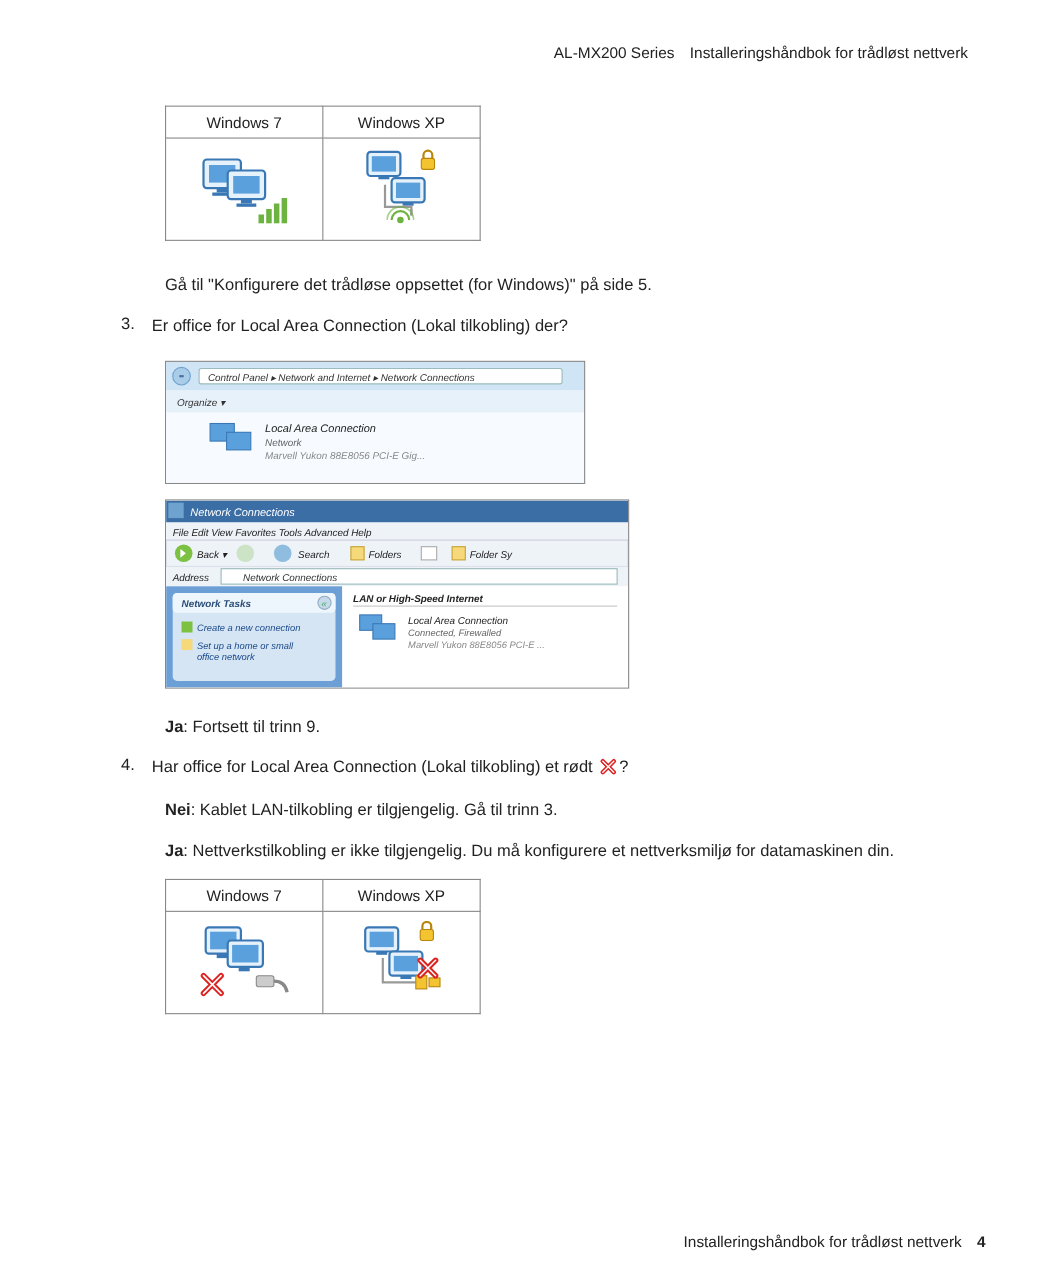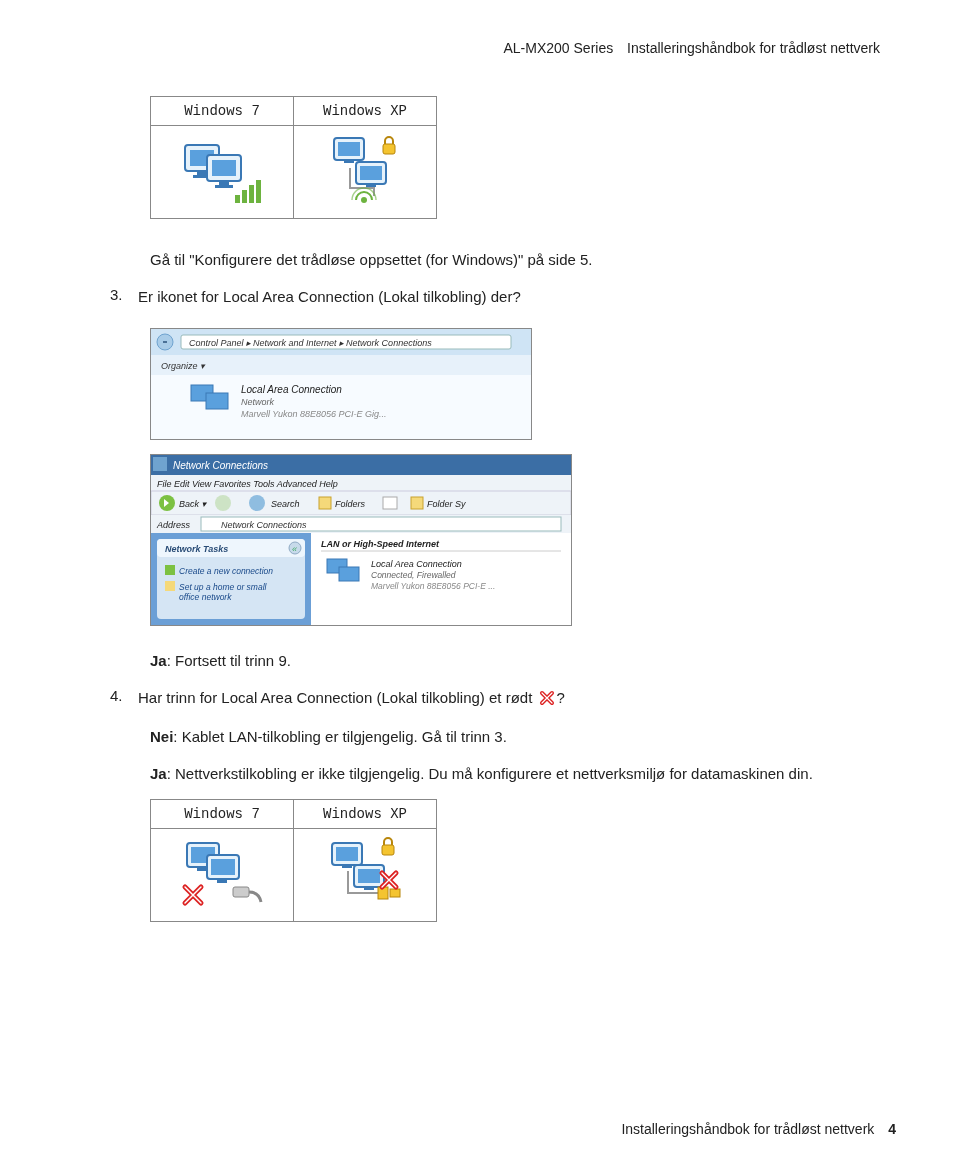--- a/index.html
+++ b/index.html
@@ -29,21 +29,20 @@
     margin: 0 0 30px 0;
   }
   table.os-table th, table.os-table td {
     border: 1px solid #888;
     text-align: center;
     font-weight: normal;
     font-size: 14px;
   }
   table.os-table th {
     padding: 6px 20px;
-    font-family: Liberation Mono, monospace;
   }
   table.os-table td {
     width: 140px;
     height: 90px;
     vertical-align: middle;
   }
   .icon-cell svg {
     display: block;
     margin: 0 auto;
   }
@@ -152,21 +151,21 @@
       </td>
     </tr>
   </tbody>
     </table>
 
   <p class="body" style="margin-left:40px;">Gå til "Konfigurere det trådløse oppsettet (for Windows)" på side 5.</p>
 
   <div class="step-row">
     <div class="step-num">3.</div>
     <div class="step-text">
-      <span>Er ikonet for </span><span class="bold">Local Area Connection (Lokal tilkobling)</span><span> der?</span>
+      <span>Er office for </span><span class="bold">Local Area Connection (Lokal tilkobling)</span><span> der?</span>
     </div>
   </div>
 
   <div class="screenshots">
 
     <svg class="ss-box" width="380" height="110" viewBox="0 0 380 110">
       <rect x="0" y="0" width="380" height="110" fill="#f7fbff"></rect>
 
       <rect x="0" y="0" width="380" height="26" fill="#cfe4f5"></rect>
       <circle cx="14" cy="13" r="8" fill="#a9cce8" stroke="#6fa3cf"></circle>
@@ -234,21 +233,21 @@
     </svg>
   </div>
 
   <p class="body" style="margin-left:40px;">
     <span class="bold">Ja</span><span>: Fortsett til trinn 9.</span>
   </p>
 
   <div class="step-row">
     <div class="step-num">4.</div>
     <div class="step-text">
-      <span>Har trinn for </span><span class="bold">Local Area Connection (Lokal tilkobling)</span><span> et rødt </span><span class="inline-icon"><svg width="16" height="16" viewBox="0 0 16 16">
+      <span>Har office for </span><span class="bold">Local Area Connection (Lokal tilkobling)</span><span> et rødt </span><span class="inline-icon"><svg width="16" height="16" viewBox="0 0 16 16">
             <path d="M3 3 L13 13 M13 3 L3 13" stroke="#d22" stroke-width="4" stroke-linecap="round"></path>
             <path d="M3 3 L13 13 M13 3 L3 13" stroke="#fff" stroke-width="1.2" stroke-linecap="round"></path>
           </svg></span><span>?</span>
     </div>
   </div>
 
   <p class="body" style="margin-left:40px;">
     <span class="bold">Nei</span><span>: Kablet LAN-tilkobling er tilgjengelig. Gå til trinn 3.</span>
   </p>
   <p class="body" style="margin-left:40px;">

